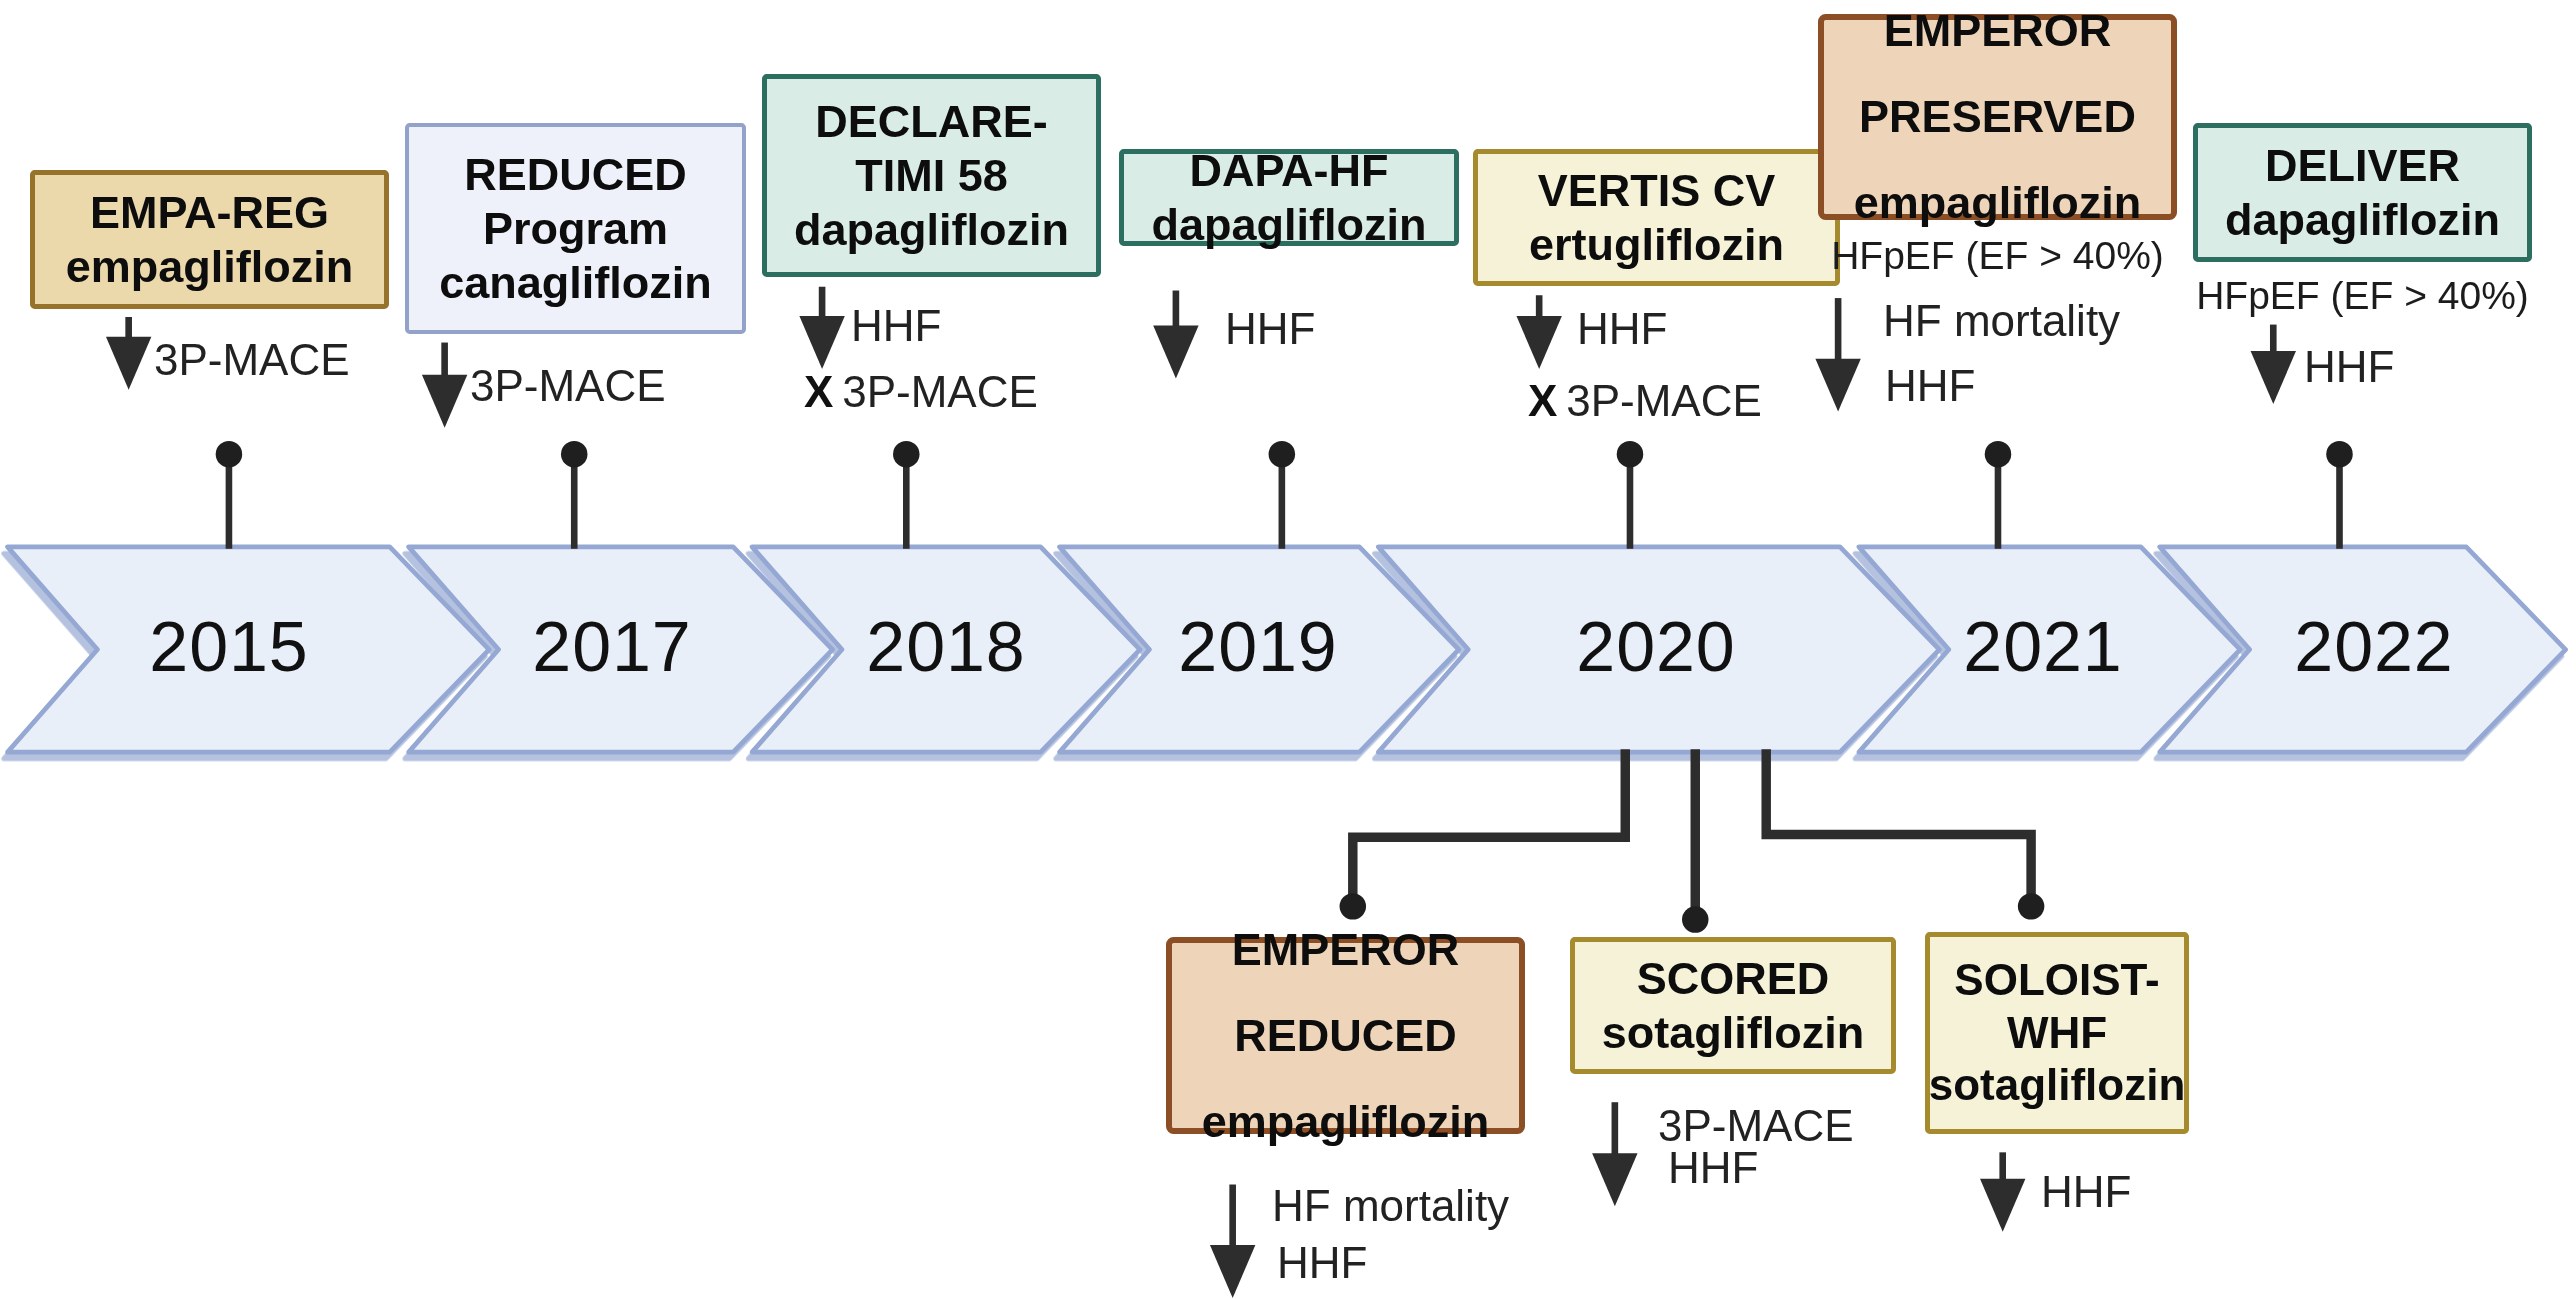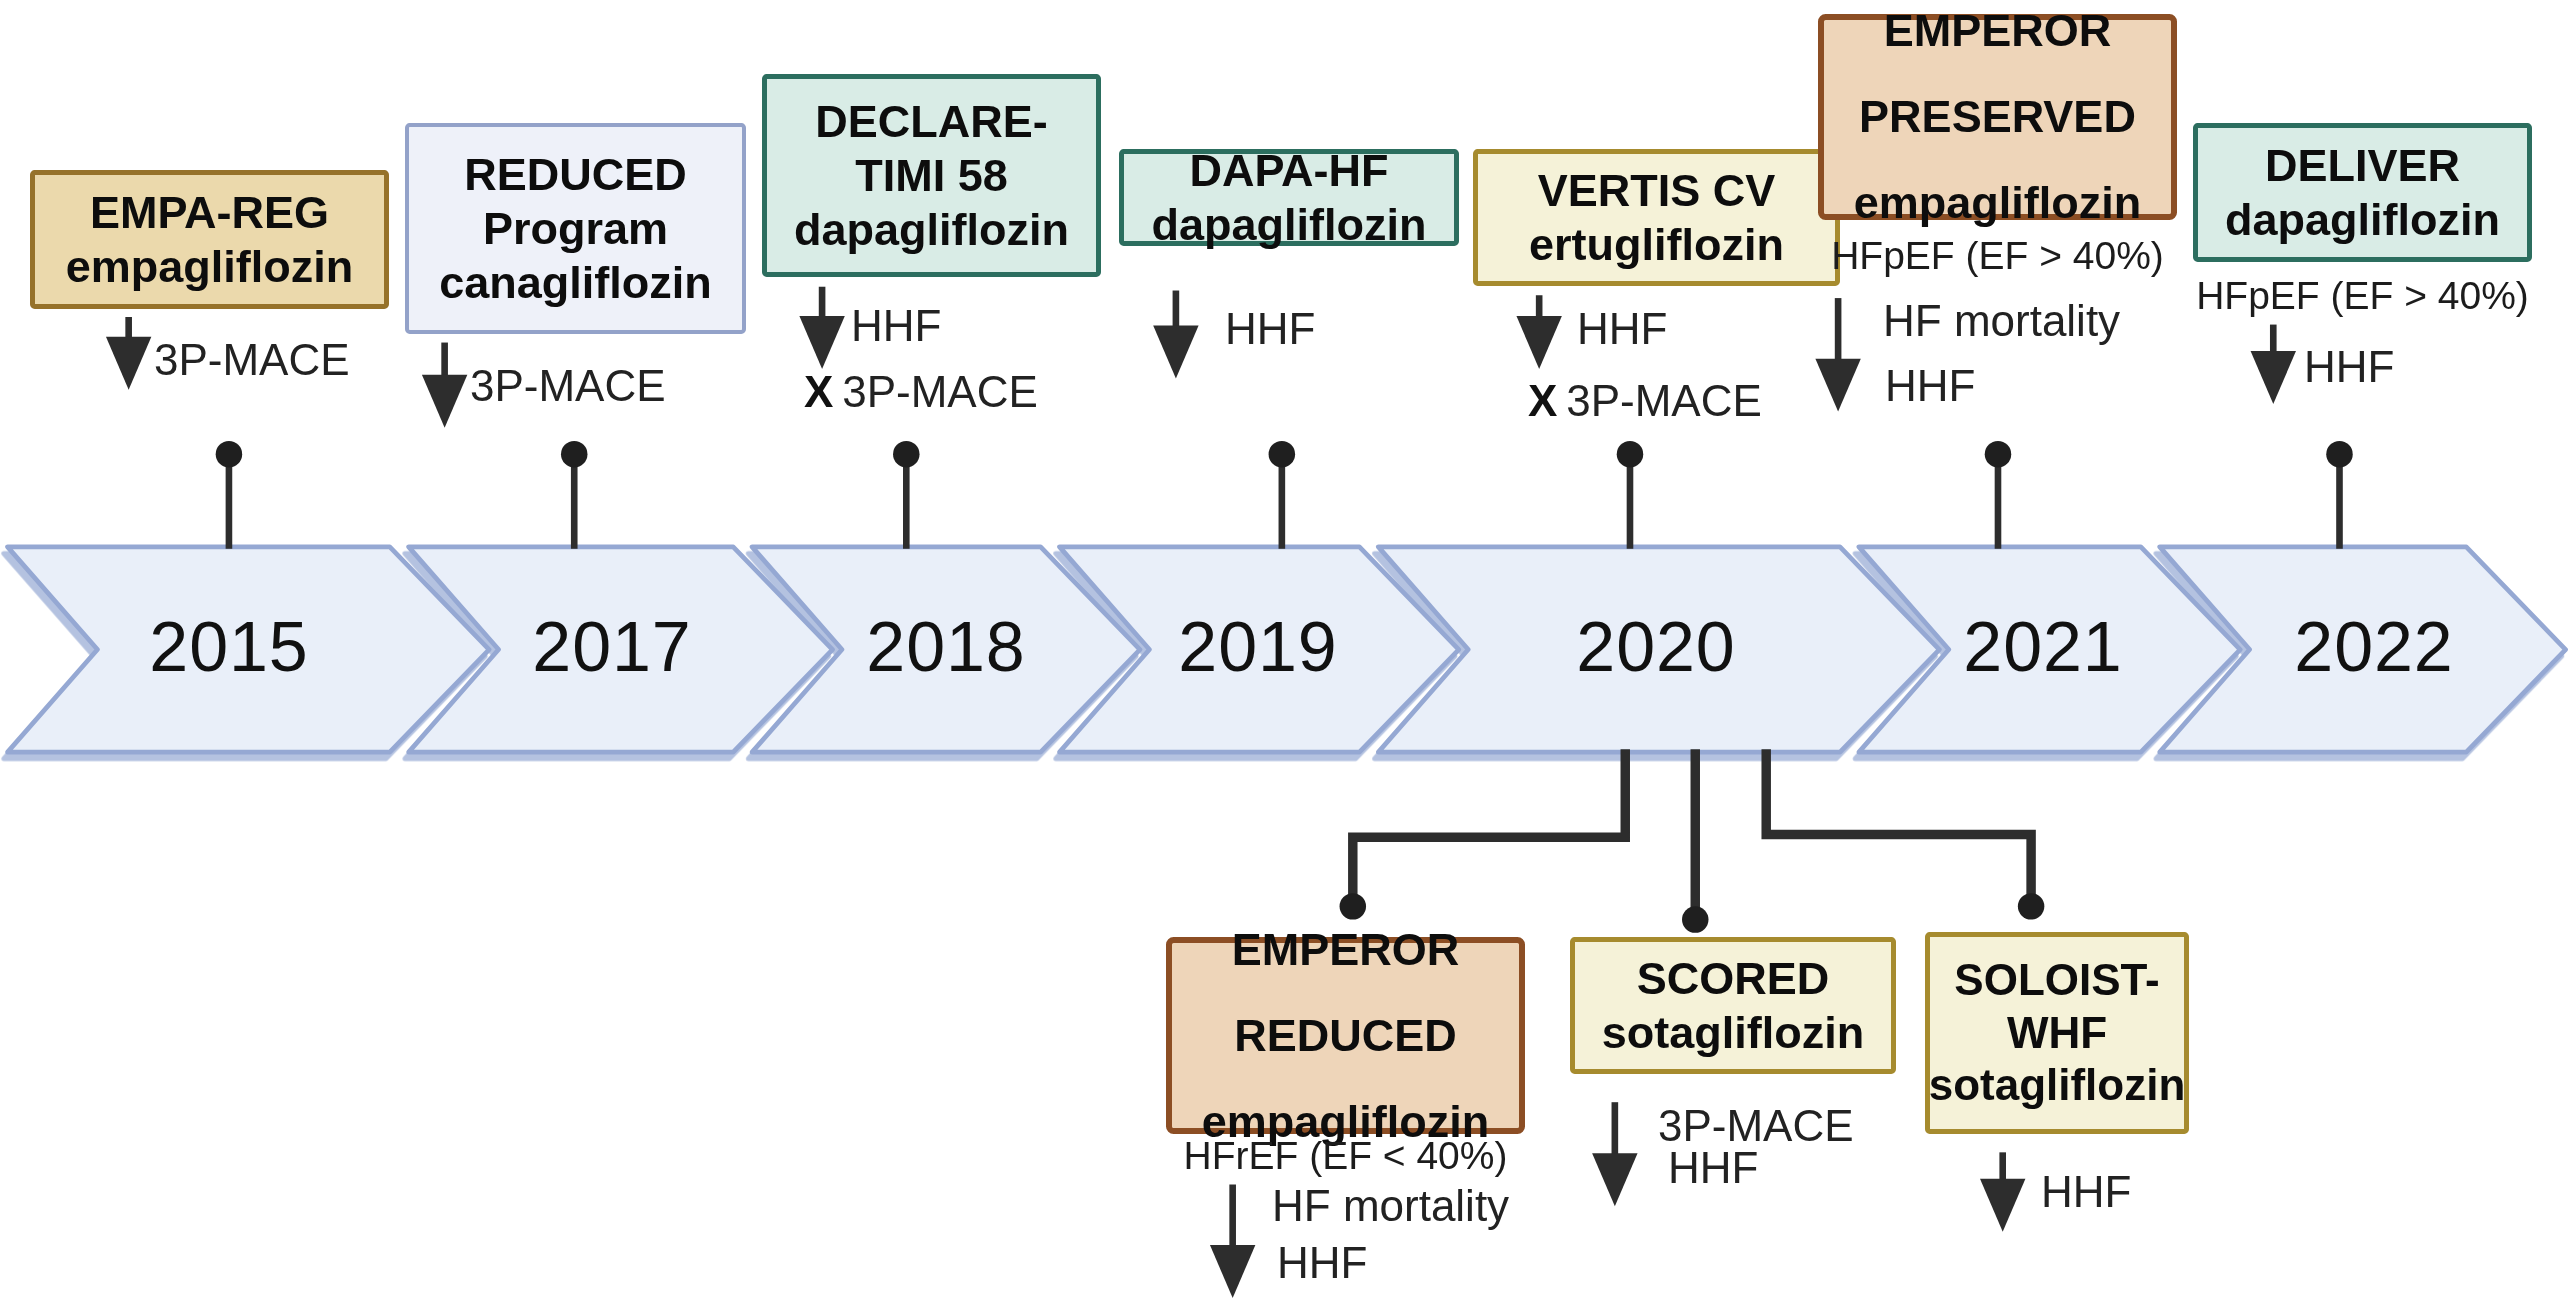--- a/index.html
+++ b/index.html
@@ -203,21 +203,20 @@
     <b>X</b> <span>3P-MACE</span>
   </div>
 
   <div class="sub" style="left:1818px;top:258px;width:359px">HFpEF (EF &gt; 40%)</div>
   <div class="lbl" style="left:1883px;top:323px">HF mortality</div>
   <div class="lbl" style="left:1885px;top:388px">HHF</div>
 
   <div class="sub" style="left:2193px;top:298px;width:339px">HFpEF (EF &gt; 40%)</div>
   <div class="lbl" style="left:2304px;top:369px">HHF</div>
 
-  <div class="sub" style="left:1166px;top:1158px;width:359px">HFrEF (EF &lt; 40%)</div>
   <div class="lbl" style="left:1272px;top:1208px">HF mortality</div>
   <div class="lbl" style="left:1277px;top:1265px">HHF</div>
 
   <div class="lbl" style="left:1658px;top:1128px">3P-MACE</div>
   <div class="lbl" style="left:1668px;top:1170px">HHF</div>
 
   <div class="lbl" style="left:2041px;top:1194px">HHF</div>
 
 </div>
 

